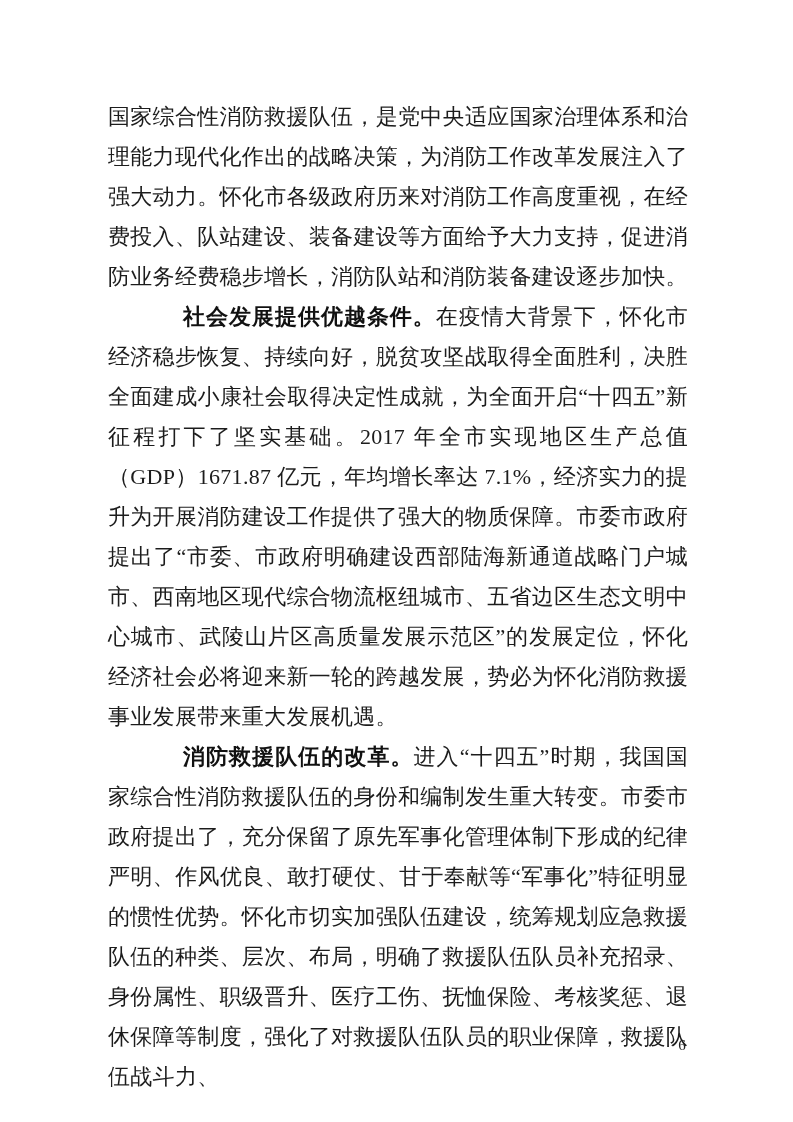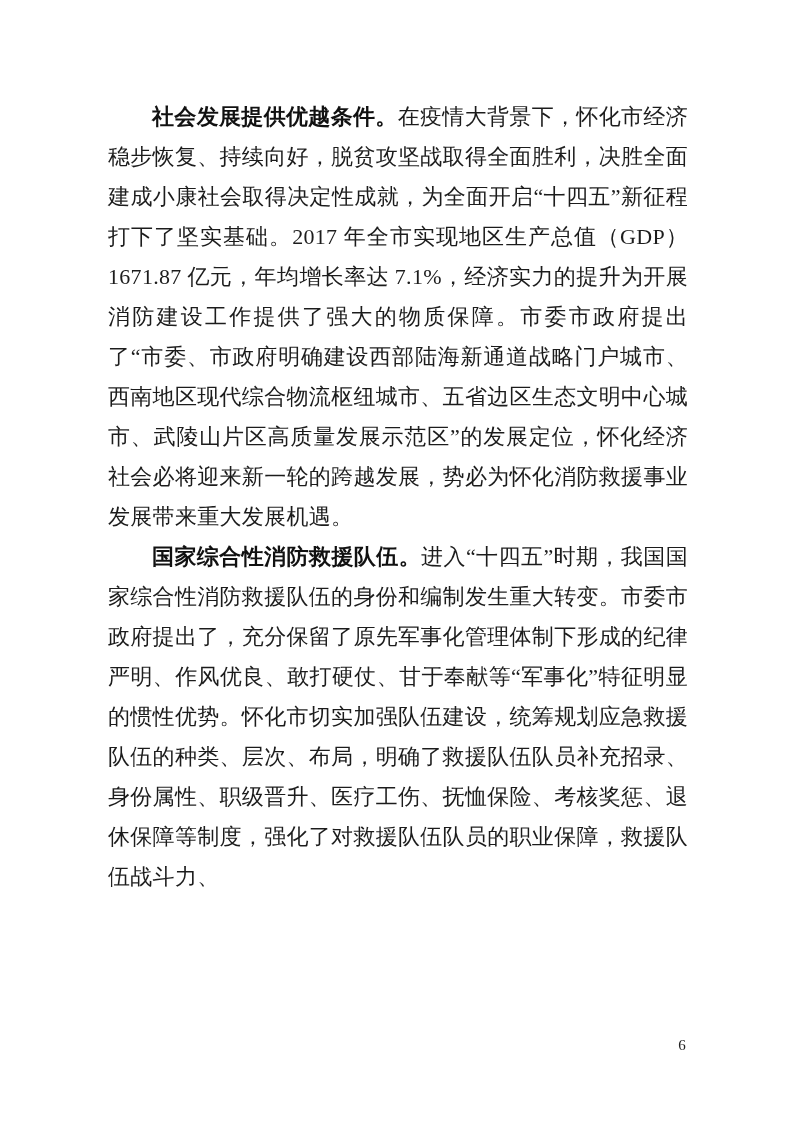--- a/index.html
+++ b/index.html
@@ -37,41 +37,43 @@
   .para {
     margin: 0;
     padding: 0;
   }
   .para.indent {
     text-indent: 2em;
   }
   .lead {
     font-weight: bold;
     color: #111111;
+    margin-left: 31px;
   }
   .page-number {
     position: absolute;
     left: 672px;
     top: 1035px;
     width: 20px;
     font-size: 15px;
     line-height: 20px;
     text-align: center;
     color: #222222;
   }
 </style>
 </head>
 <body>
 
 <div class="page">
 
   <div class="content">
 
+    <p class="para"><span>国家综合性消防救援队伍，是党中央适应国家治理体系和治理能力现代化作出的战略决策，为消防工作改革发展注入了强大动力。怀化市各级政府历来对消防工作高度重视，在经费投入、队站建设、装备建设等方面给予大力支持，促进消防业务经费稳步增长，消防队站和消防装备建设逐步加快。</span></p>
 
     <p class="para indent"><span class="lead">社会发展提供优越条件。</span><span>在疫情大背景下，怀化市经济稳步恢复、持续向好，脱贫攻坚战取得全面胜利，决胜全面建成小康社会取得决定性成就，为全面开启“十四五”新征程打下了坚实基础。2017 年全市实现地区生产总值（GDP）1671.87 亿元，年均增长率达 7.1%，经济实力的提升为开展消防建设工作提供了强大的物质保障。市委市政府提出了“市委、市政府明确建设西部陆海新通道战略门户城市、西南地区现代综合物流枢纽城市、五省边区生态文明中心城市、武陵山片区高质量发展示范区”的发展定位，怀化经济社会必将迎来新一轮的跨越发展，势必为怀化消防救援事业发展带来重大发展机遇。</span></p>
 
-    <p class="para indent"><span class="lead">国家综合性消防救援队伍。</span><span>进入“十四五”时期，我国国家综合性消防救援队伍的身份和编制发生重大转变。市委市政府提出了，充分保留了原先军事化管理体制下形成的纪律严明、作风优良、敢打硬仗、甘于奉献等“军事化”特征明显的惯性优势。怀化市切实加强队伍建设，统筹规划应急救援队伍的种类、层次、布局，明确了救援队伍队员补充招录、身份属性、职级晋升、医疗工伤、抚恤保险、考核奖惩、退休保障等制度，强化了对救援队伍队员的职业保障，救援队伍战斗力、</span></p>
+    <p class="para indent"><span class="lead">消防救援队伍的改革。</span><span>进入“十四五”时期，我国国家综合性消防救援队伍的身份和编制发生重大转变。市委市政府提出了，充分保留了原先军事化管理体制下形成的纪律严明、作风优良、敢打硬仗、甘于奉献等“军事化”特征明显的惯性优势。怀化市切实加强队伍建设，统筹规划应急救援队伍的种类、层次、布局，明确了救援队伍队员补充招录、身份属性、职级晋升、医疗工伤、抚恤保险、考核奖惩、退休保障等制度，强化了对救援队伍队员的职业保障，救援队伍战斗力、</span></p>
 
   </div>
 
   <div class="page-number">6</div>
 
 </div>
 
 </body></html>

